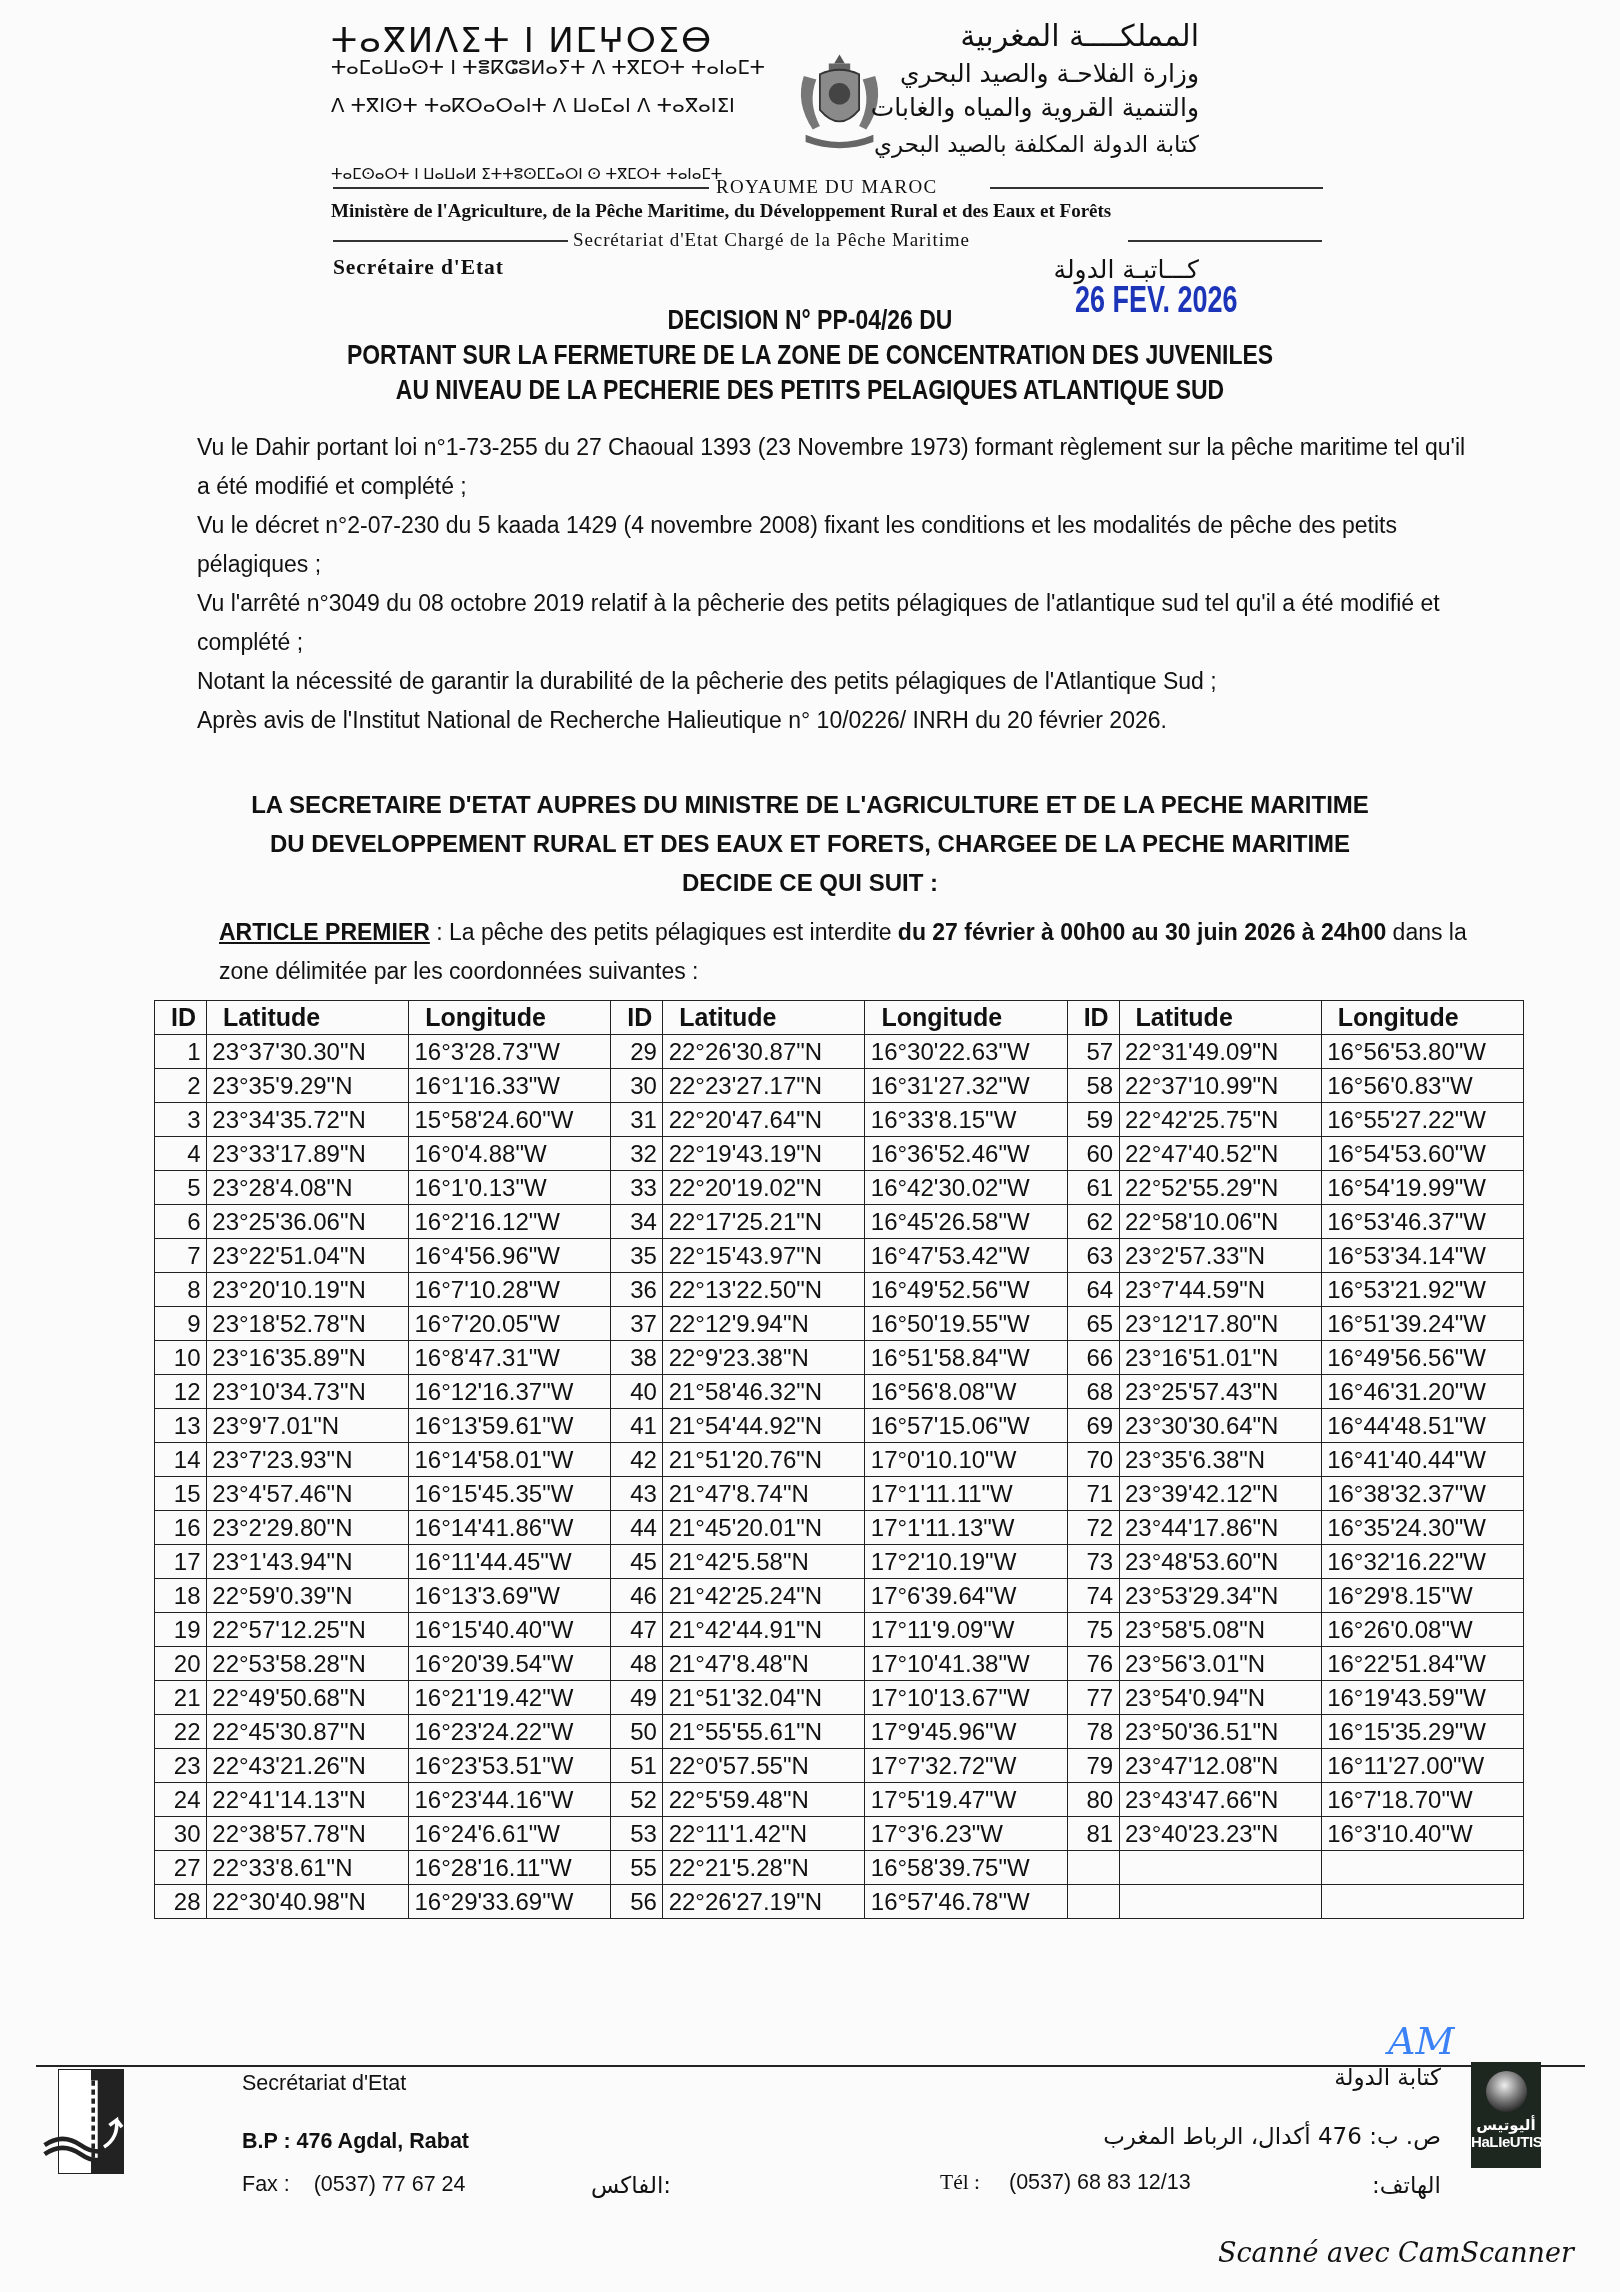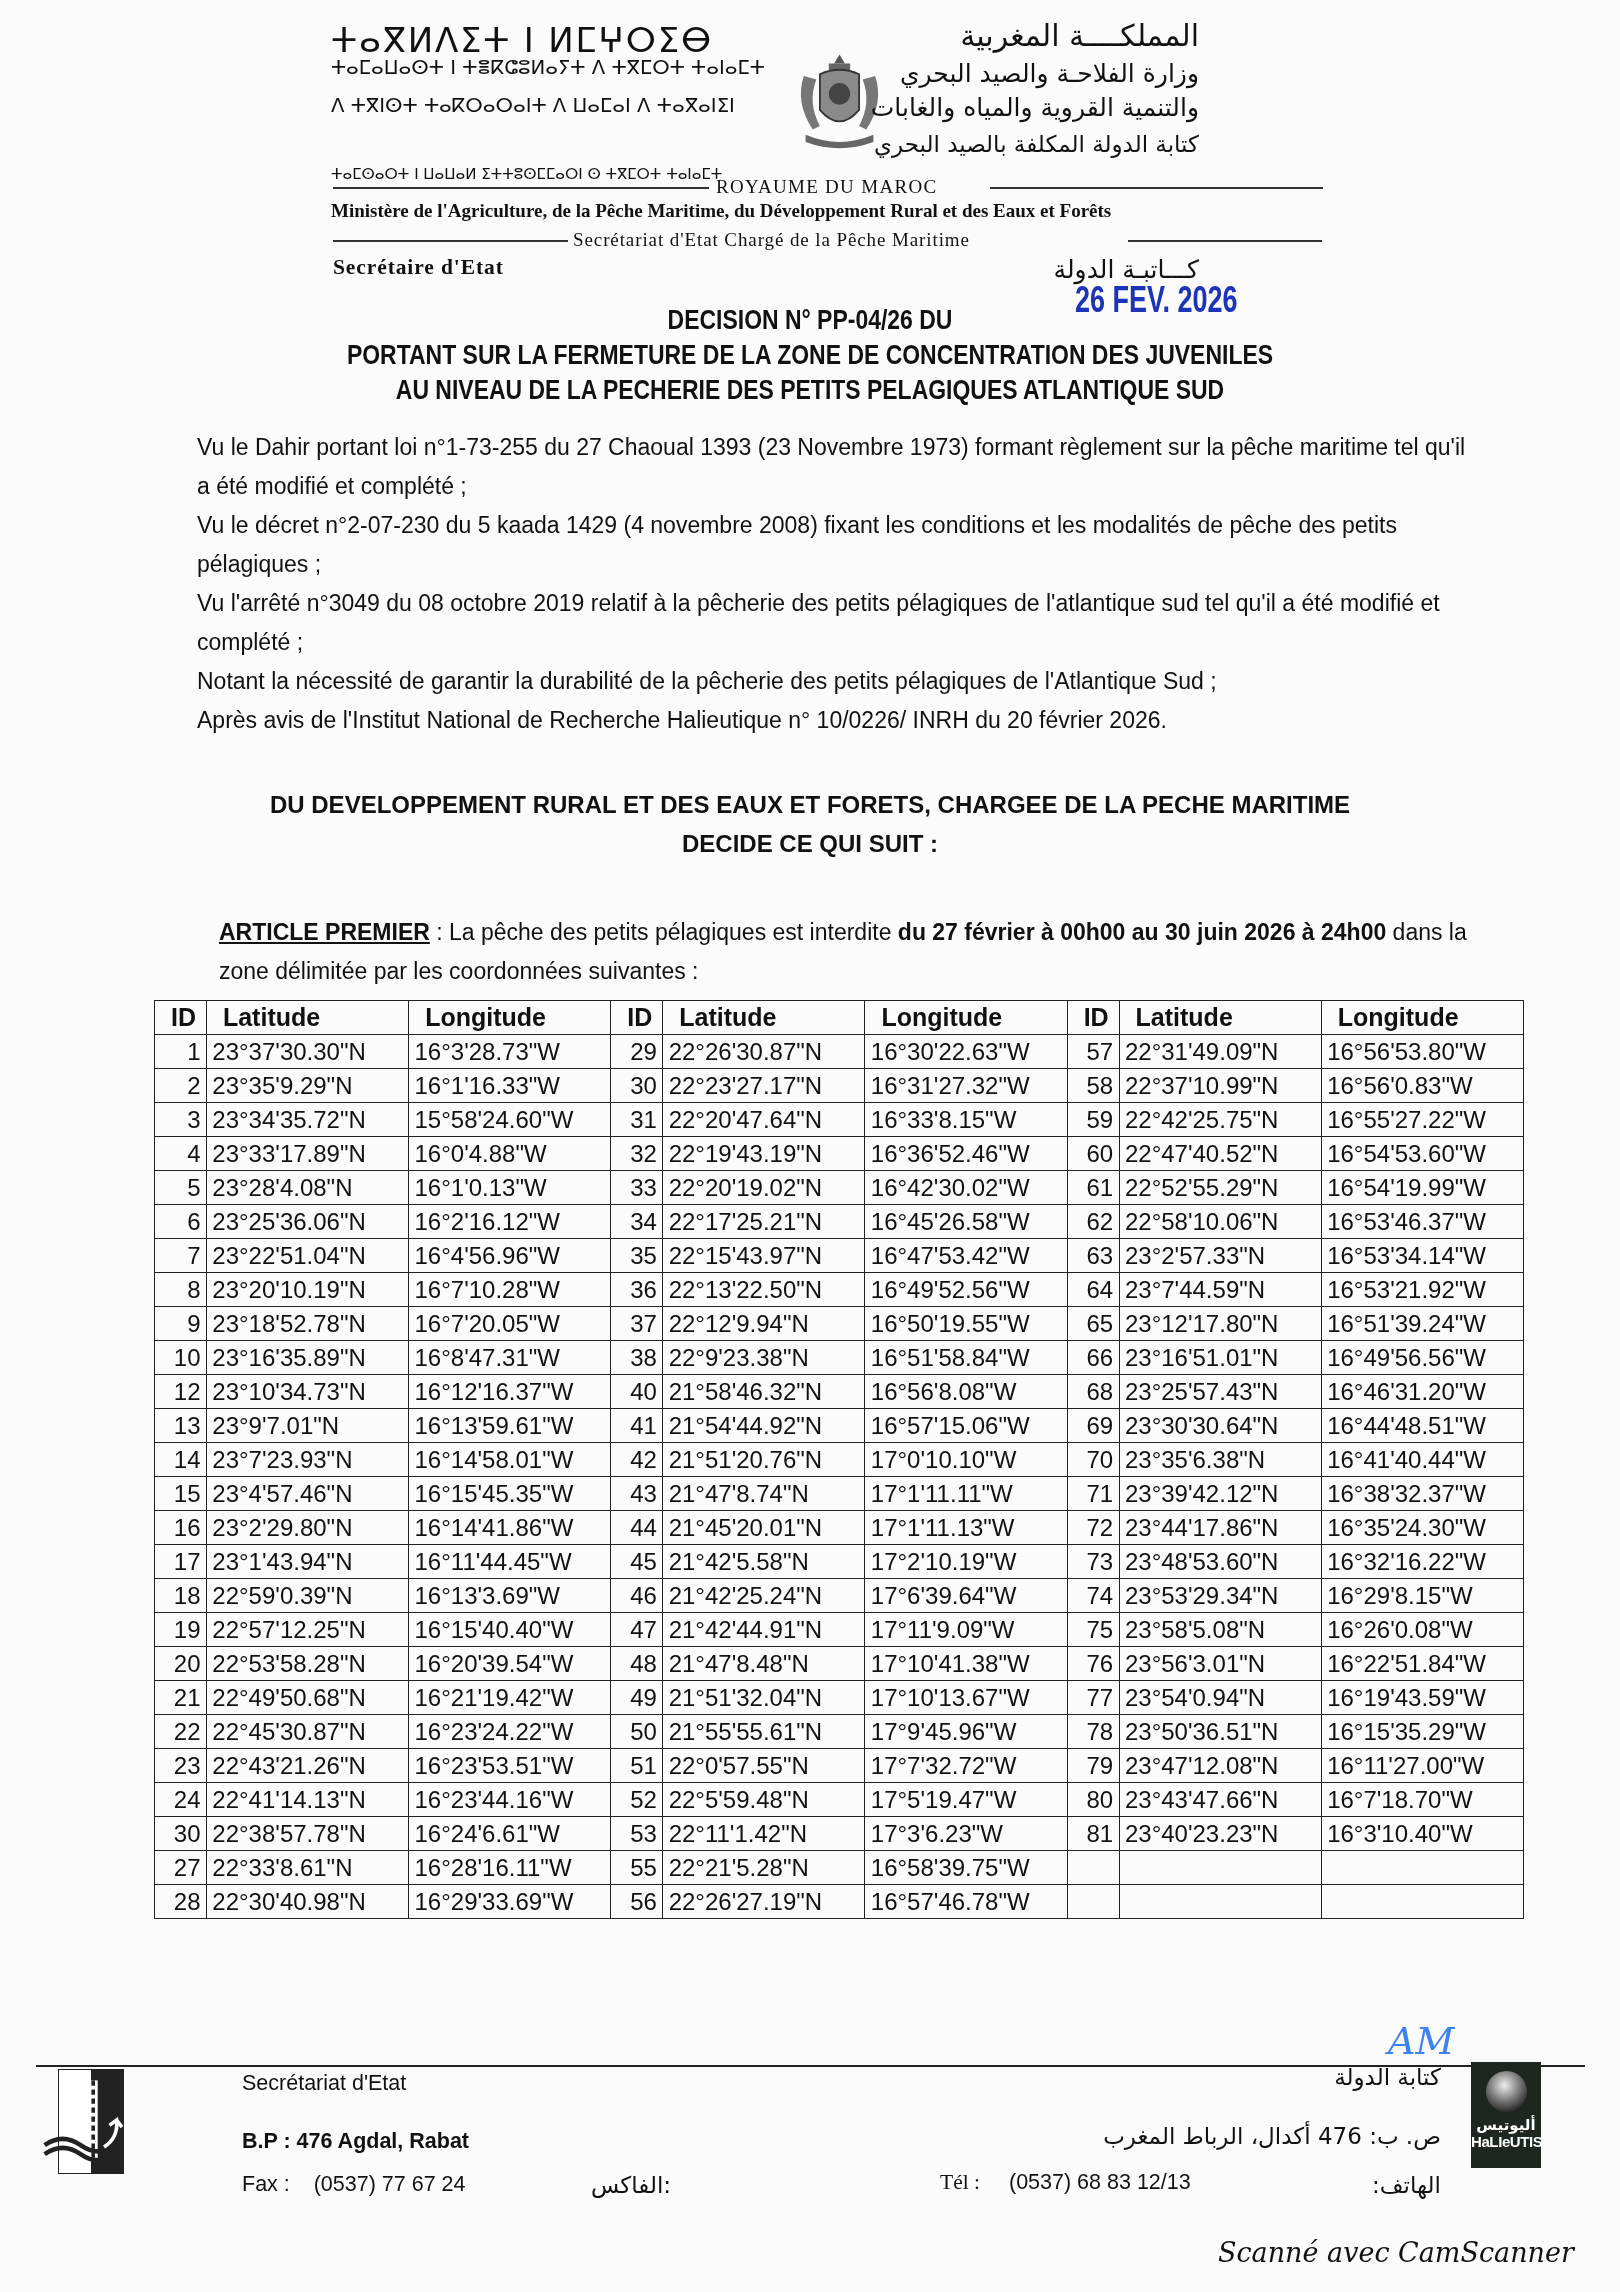--- a/index.html
+++ b/index.html
@@ -108,20 +108,21 @@
 
 <div class="abs vu">
   <p>Vu le Dahir portant loi n°1-73-255 du 27 Chaoual 1393 (23 Novembre 1973) formant règlement sur la pêche maritime tel qu'il a été modifié et complété ;</p>
   <p>Vu le décret n°2-07-230 du 5 kaada 1429 (4 novembre 2008) fixant les conditions et les modalités de pêche des petits pélagiques ;</p>
   <p>Vu l'arrêté n°3049 du 08 octobre 2019 relatif à la pêcherie des petits pélagiques de l'atlantique sud tel qu'il a été modifié et complété ;</p>
   <p>Notant la nécessité de garantir la durabilité de la pêcherie des petits pélagiques de l'Atlantique Sud ;</p>
   <p>Après avis de l'Institut National de Recherche Halieutique n° 10/0226/ INRH du 20 février 2026.</p>
 </div>
 
 <div class="abs decide">
+  <p>LA SECRETAIRE D'ETAT AUPRES DU MINISTRE DE L'AGRICULTURE ET DE LA PECHE MARITIME</p>
   <p>DU DEVELOPPEMENT RURAL ET DES EAUX ET FORETS, CHARGEE DE LA PECHE MARITIME</p>
   <p>DECIDE CE QUI SUIT :</p>
 </div>
 
 <div class="abs article">
   <u>ARTICLE PREMIER</u><span> : </span><span>La pêche des petits pélagiques est interdite </span><b>du 27 février à 00h00 au 30 juin 2026 à 24h00</b><span> dans la zone délimitée par les coordonnées suivantes :</span>
 </div>
 
 <table class="coords">
   <thead>

